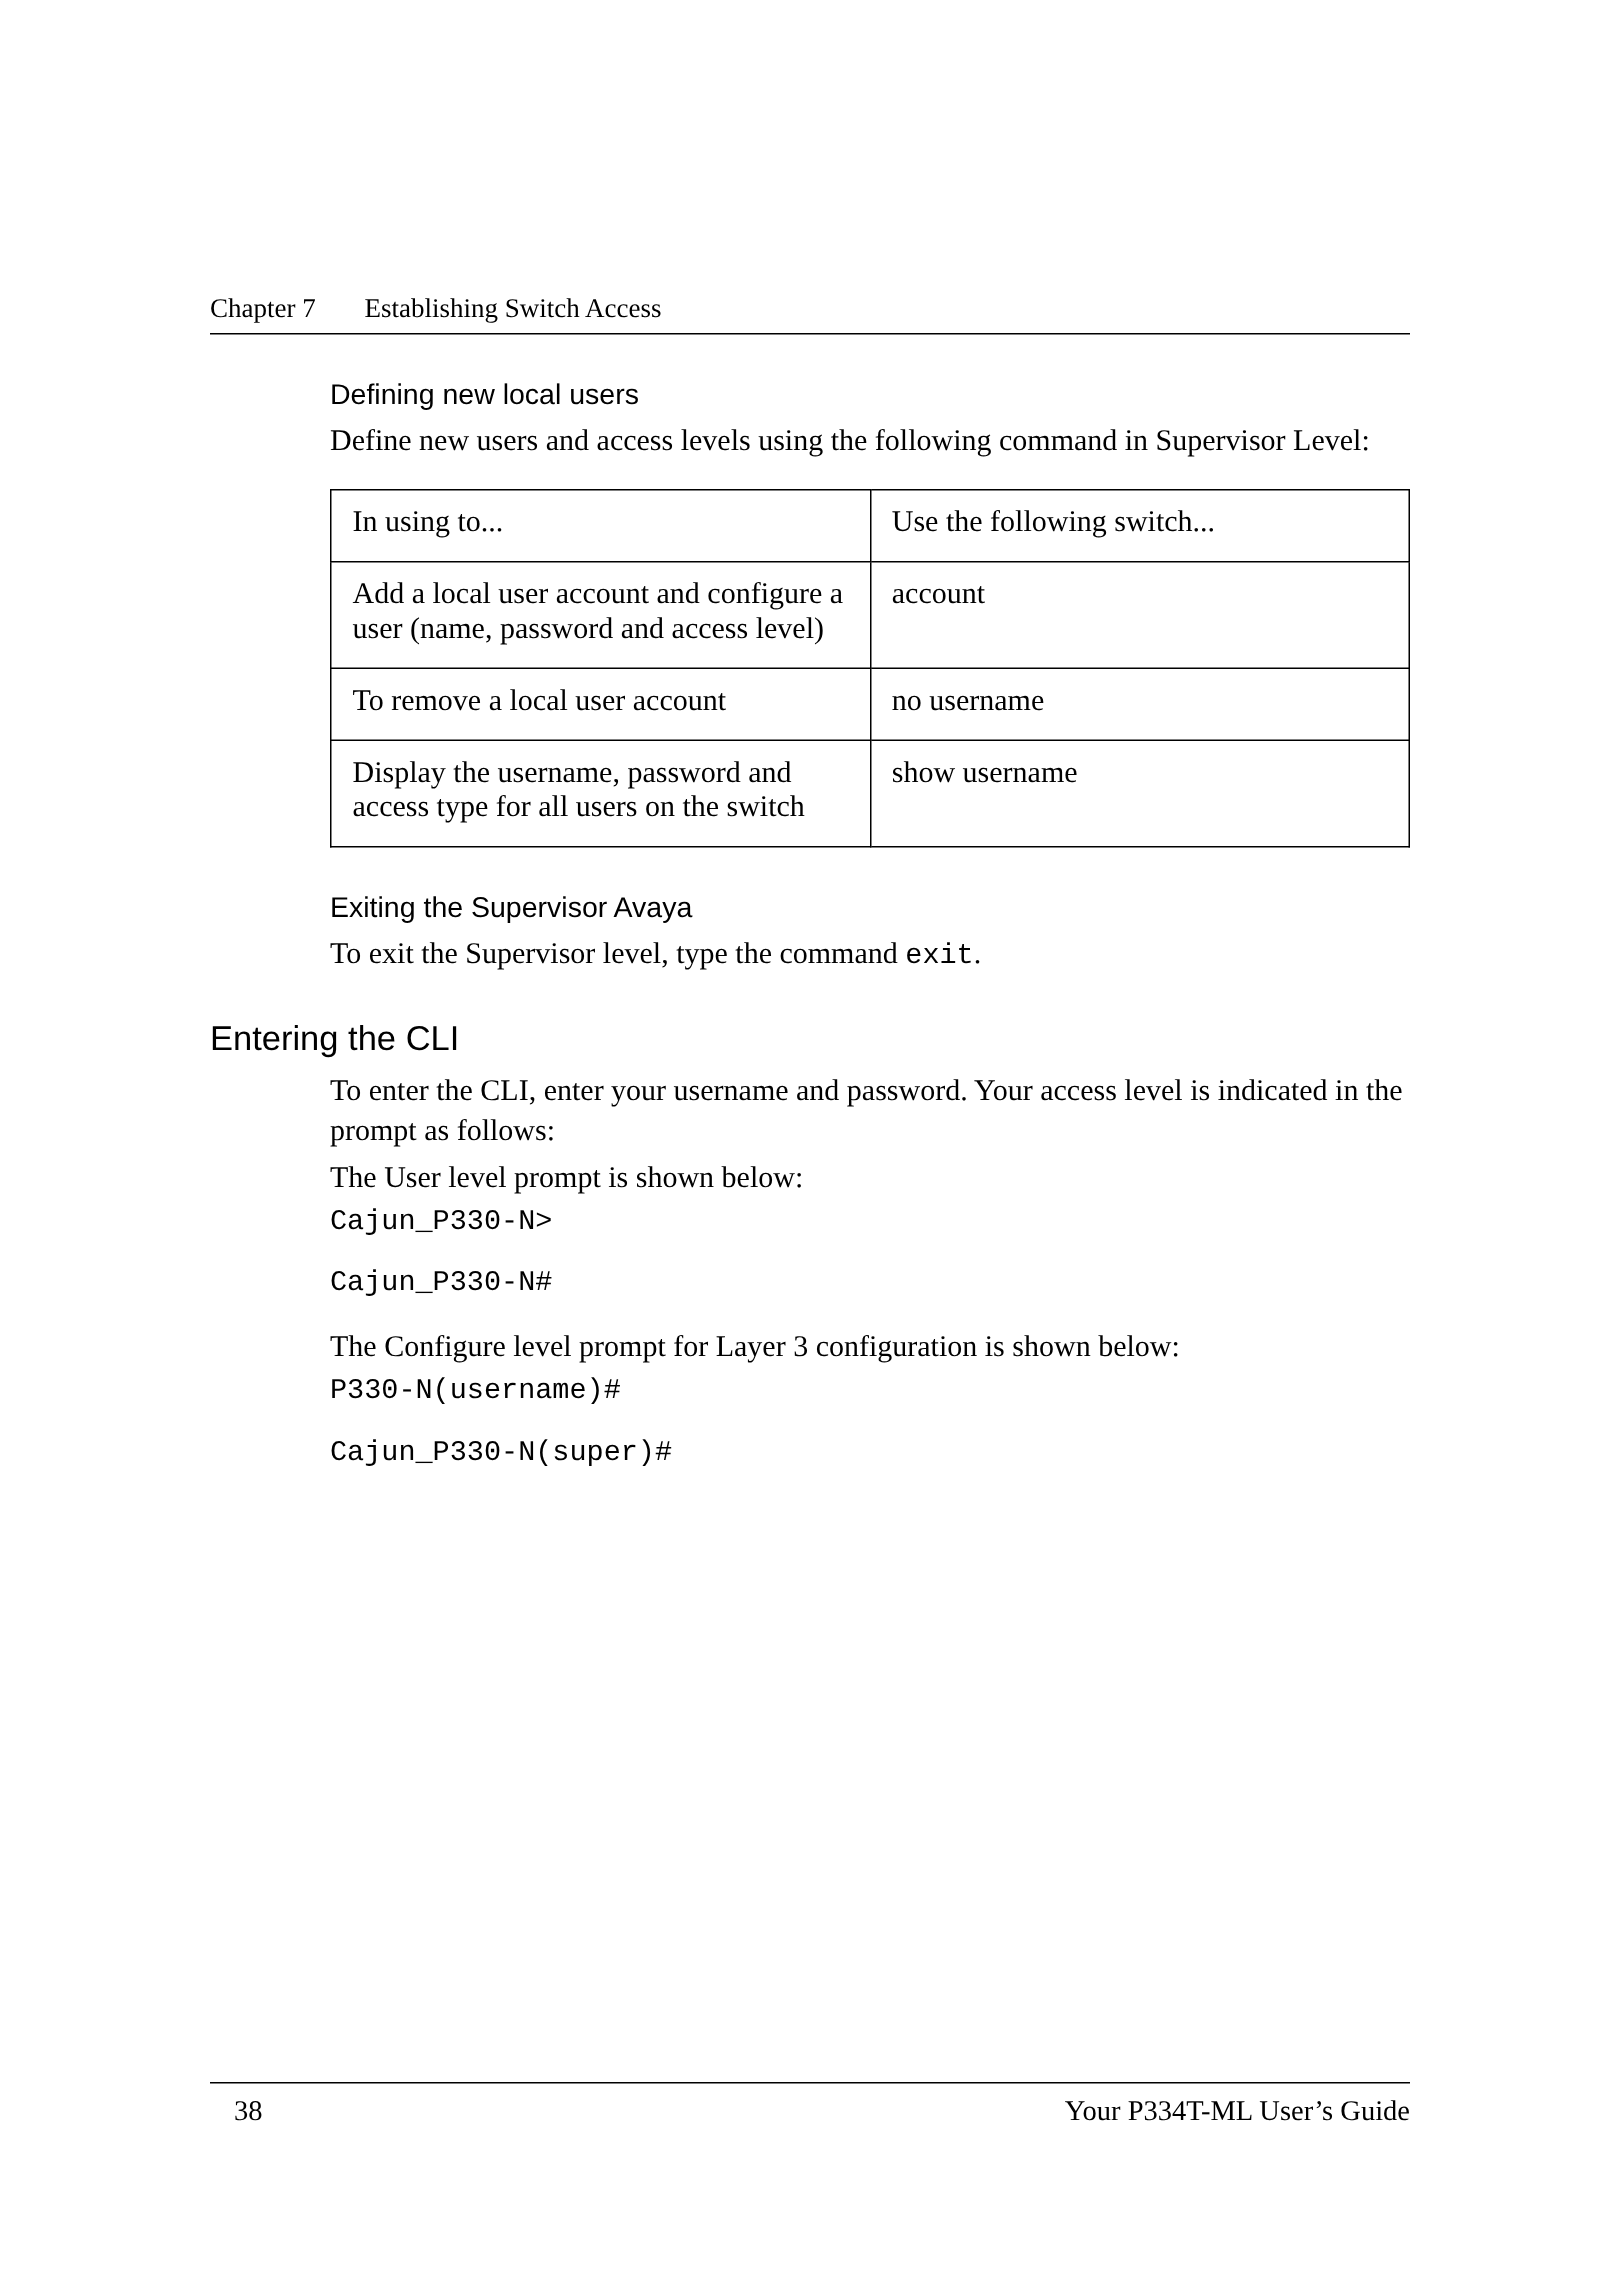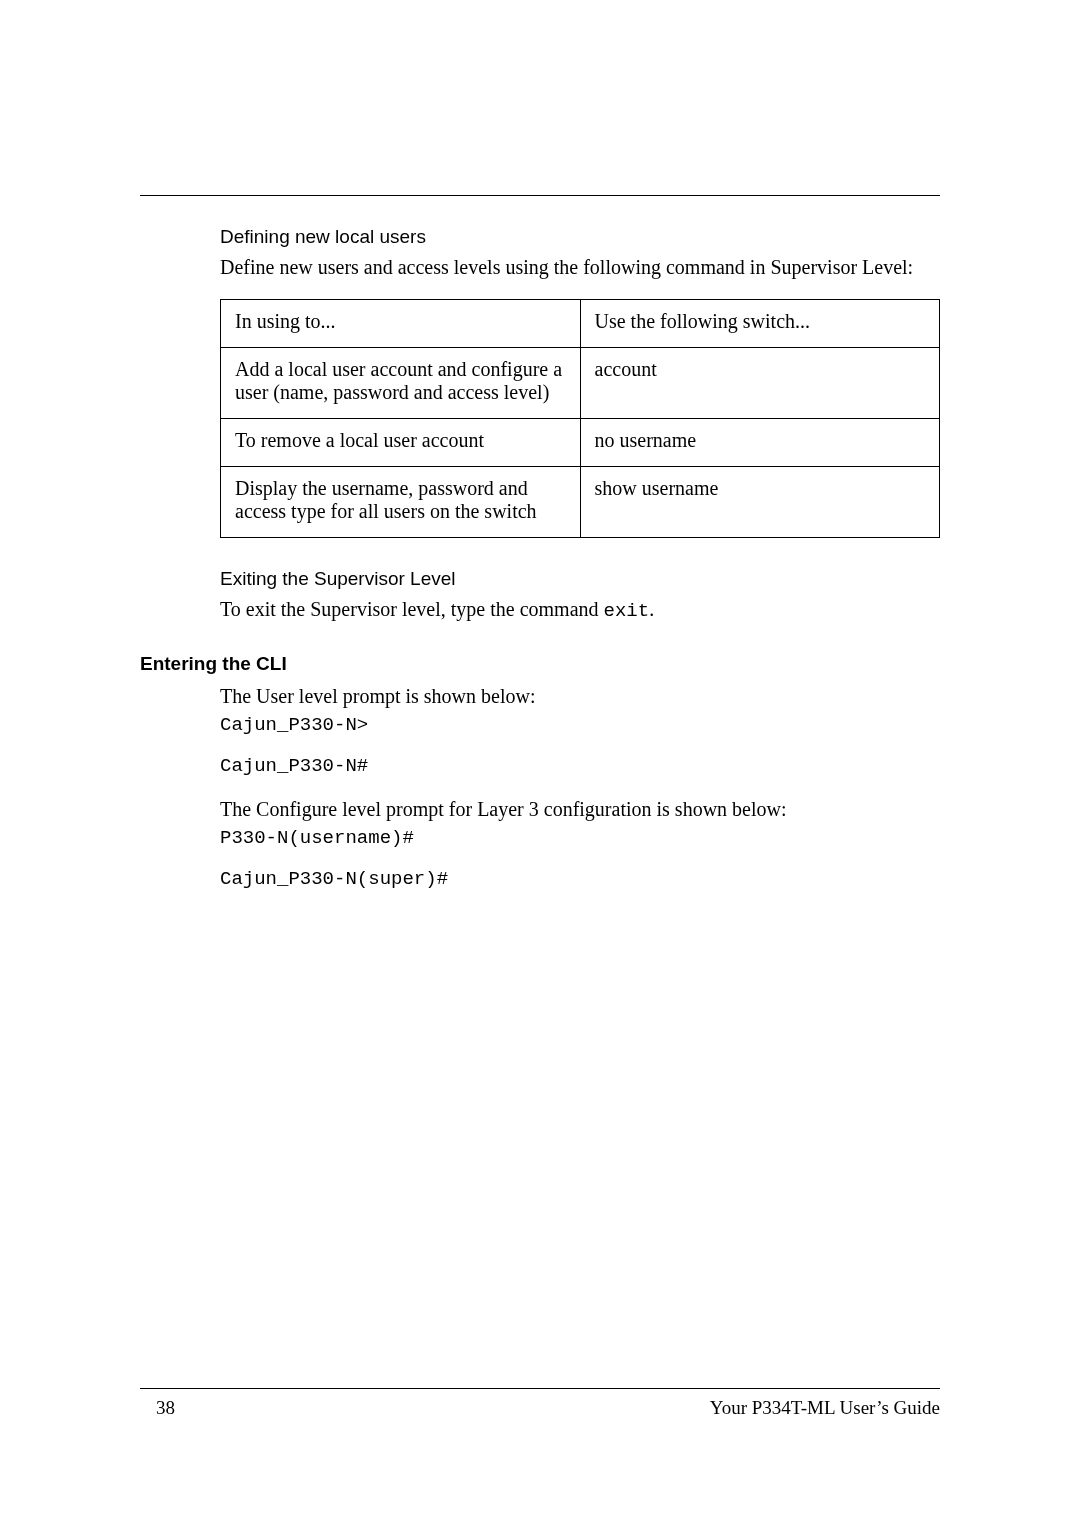--- a/index.html
+++ b/index.html
@@ -65,22 +65,22 @@
   table.cmd th, table.cmd td {
     border: 1.2px solid #000;
     text-align: left;
     vertical-align: top;
     padding: 10px 14px 14px 14px;
     font-weight: normal;
   }
   table.cmd td.col1 { width: 50%; }
   .section-bold {
     font-family: Arial, Helvetica, sans-serif;
-    font-weight: bold;
-    font-size: 19px;
+    font-weight: normal;
+    font-size: 23px;
     margin: 28px 0 8px 0;
   }
   .mono {
     font-family: "Courier New", Courier, monospace;
     font-size: 19px;
   }
   .para-gap { margin-top: 4px; }
   .footer {
     position: absolute;
     left: 156px;
@@ -89,20 +89,24 @@
     font-size: 19px;
   }
   .footer-left { float: left; }
   .footer-right { float: right; }
 </style>
 </head>
 <body>
 
 <div class="page">
 
+  <div class="header-line">
+    <span class="header-chapter">Chapter 7</span>
+    <span class="header-title">Establishing Switch Access</span>
+  </div>
   <hr class="top-rule">
 
   <div class="indent-block">
     <p class="subhead">Defining new local users</p>
     <p class="body-serif">Define new users and access levels using the following command in Supervisor Level:</p>
 
     <table class="cmd">
       <tbody>
           <tr>
         <td class="col1">In using to...</td>
@@ -116,29 +120,30 @@
         <td class="col1">To remove a local user account</td>
         <td>no username</td>
       </tr>
       <tr>
         <td class="col1">Display the username, password and access type for all users on the switch</td>
         <td>show username</td>
       </tr>
     </tbody>
       </table>
 
-    <p class="subhead">Exiting the Supervisor Level</p>
+    <p class="subhead">Exiting the Supervisor Avaya</p>
     <p class="body-serif">
       <span>To exit the Supervisor level, type the command </span><span class="mono">exit</span><span>.</span>
     </p>
   </div>
 
   <p class="section-bold">Entering the CLI</p>
 
   <div class="indent-block">
+    <p class="body-serif">To enter the CLI, enter your username and password. Your access level is indicated in the prompt as follows:</p>
     <p class="body-serif para-gap">The User level prompt is shown below:</p>
     <p class="mono para-gap">Cajun_P330-N&gt;</p>
     <p class="mono para-gap">Cajun_P330-N#</p>
     <p class="body-serif para-gap">The Configure level prompt for Layer 3 configuration is shown below:</p>
     <p class="mono para-gap">P330-N(username)#</p>
     <p class="mono para-gap">Cajun_P330-N(super)#</p>
   </div>
 
   <hr class="bottom-rule">
   <div class="footer">

